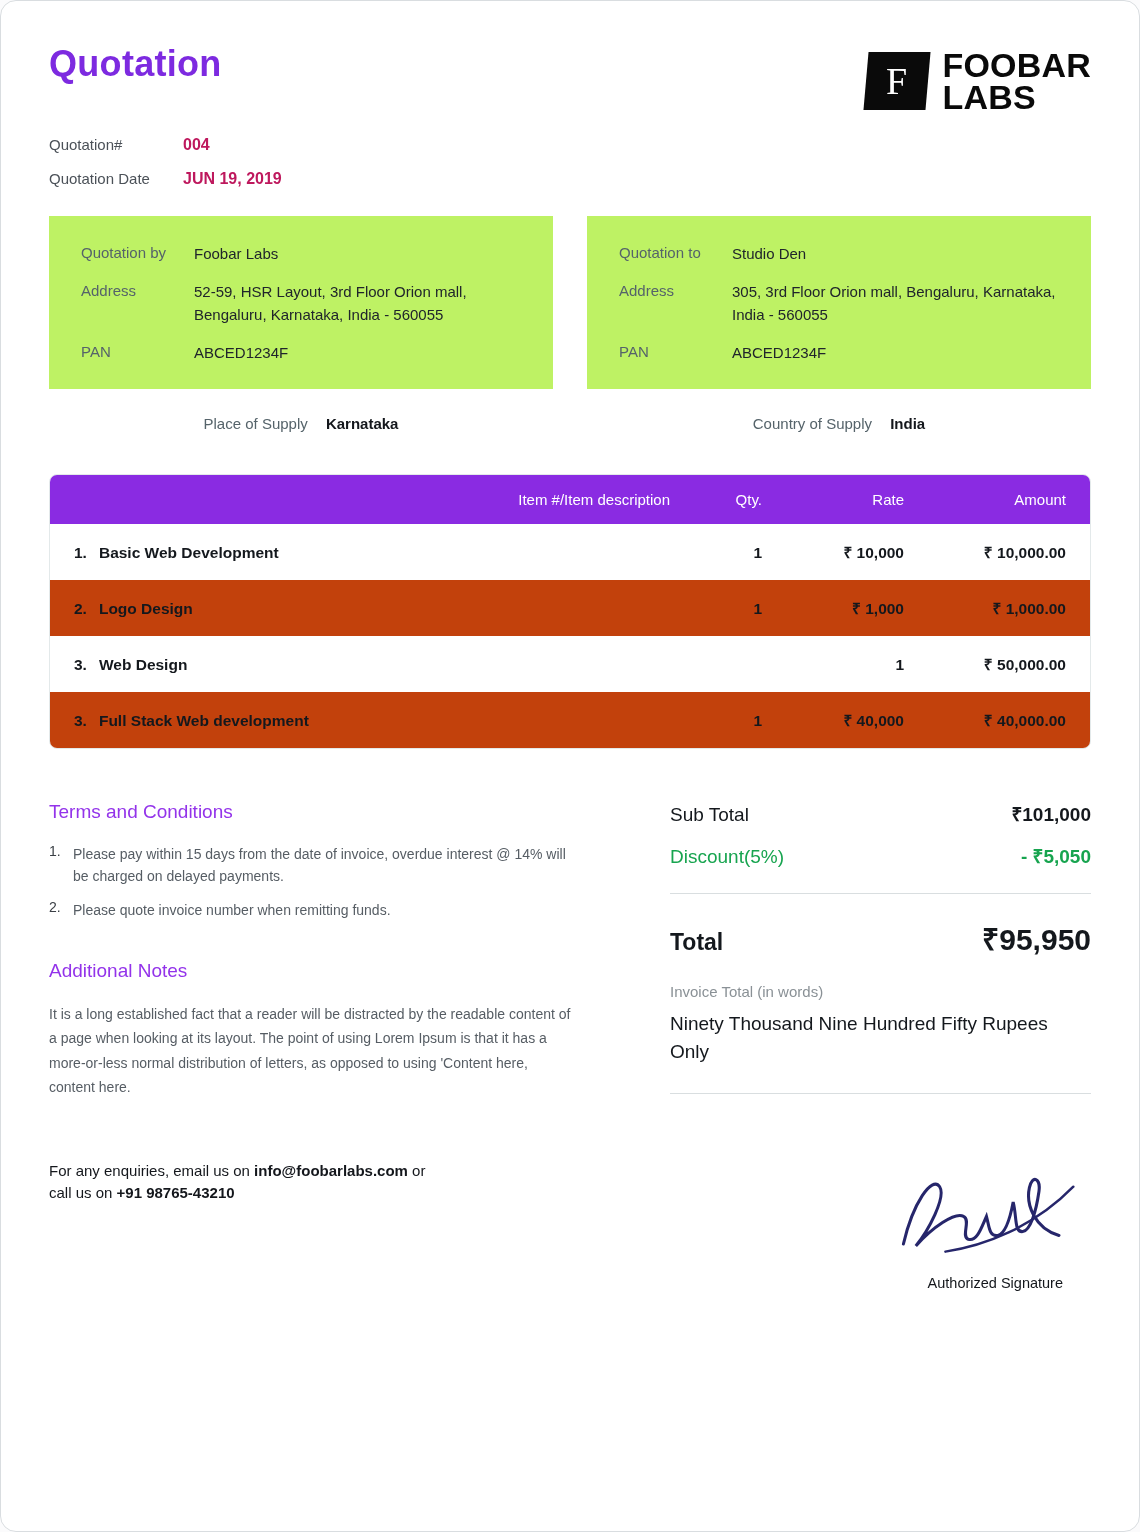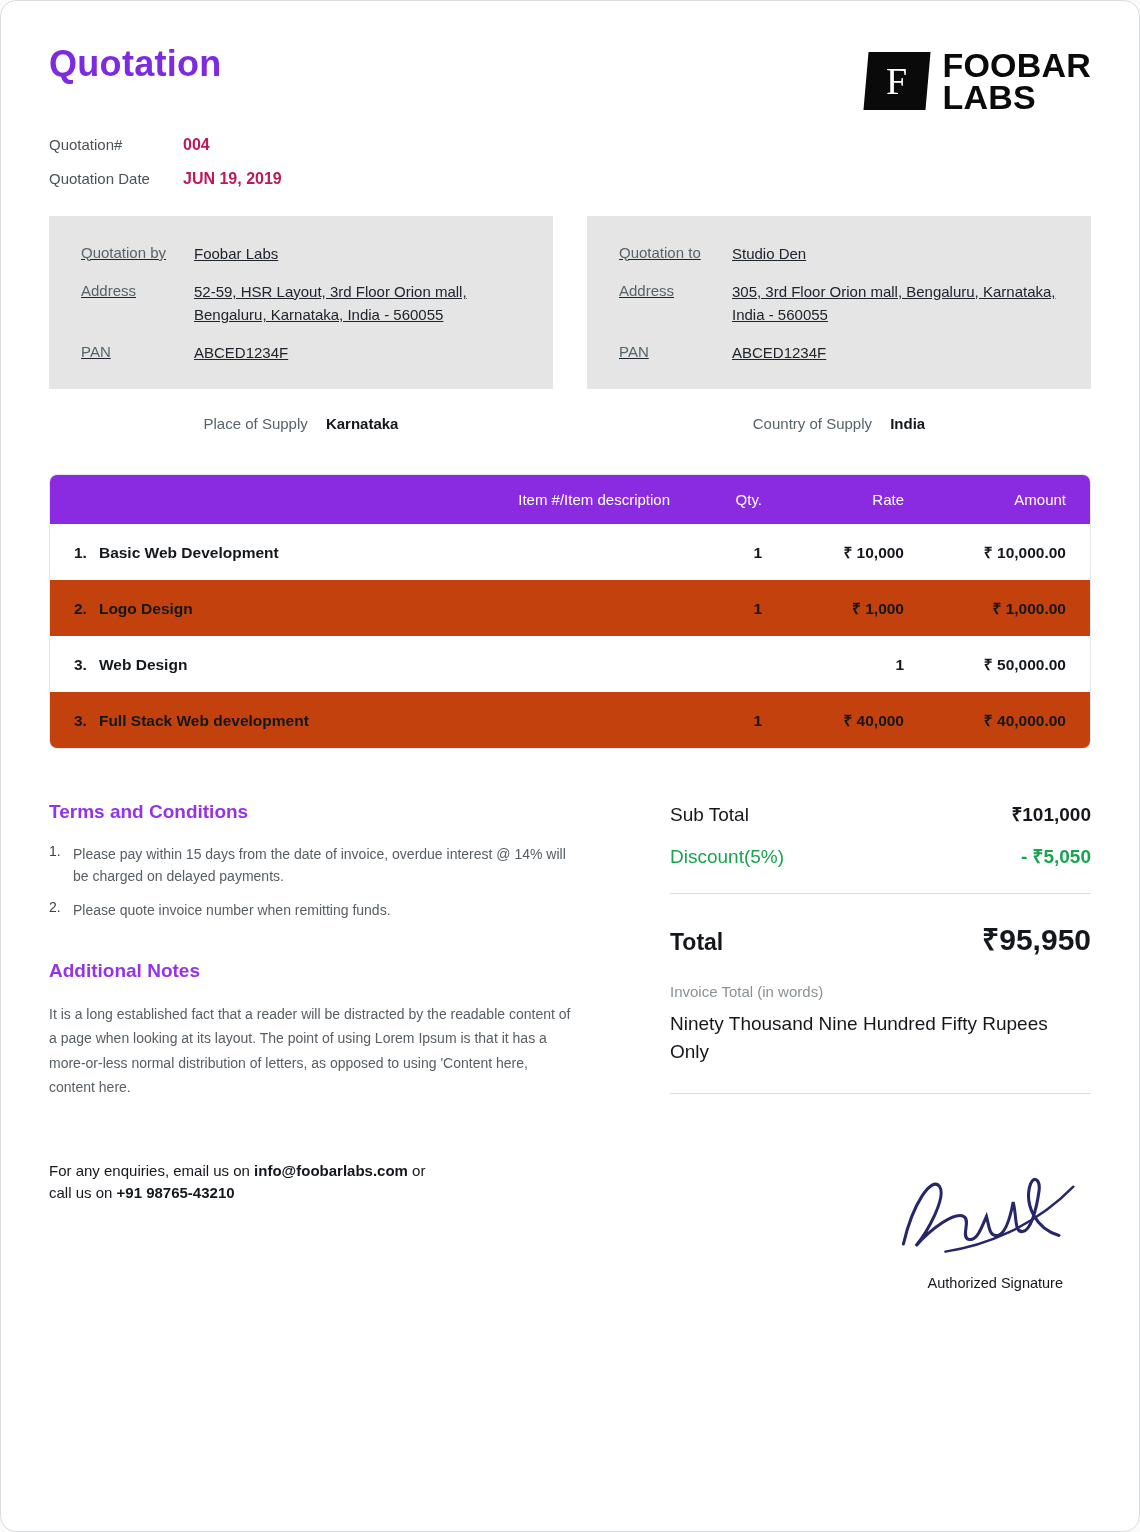--- a/index.html
+++ b/index.html
@@ -23,21 +23,21 @@
   .logo-text { font-size: 34px; font-weight: 800; line-height: 0.95; color: #0a0a0a; letter-spacing: 0.2px; }
 
   
   .meta { margin-top: 22px; }
   .meta-row { display: flex; align-items: baseline; margin-bottom: 16px; }
   .meta-label { width: 134px; color: #4b5158; font-size: 15px; }
   .meta-value { font-size: 16px; font-weight: 700; color: #be185d; }
 
   
   .parties { display: flex; gap: 34px; margin-top: 28px; }
-  .party { flex: 1; background: #e5e5e5; padding: 26px 32px 24px 32px; text-decoration: underline; }
+  .party { flex: 1; background: #bef264; padding: 26px 32px 24px 32px; }
   .party-row { display: flex; margin-bottom: 15px; }
   .party-row:last-child { margin-bottom: 0; }
   .party-label { width: 113px; min-width: 113px; color: #55636a; font-size: 15px; line-height: 1.5; }
   .party-value { color: #20252b; font-size: 15px; line-height: 1.55; }
 
   
   .supply { display: flex; gap: 34px; margin-top: 26px; }
   .supply-half { flex: 1; text-align: center; font-size: 15px; }
   .supply-label { color: #55636a; }
   .supply-value { font-weight: 700; color: #14171c; margin-left: 14px; }
@@ -54,21 +54,21 @@
   .c-qty { width: 92px; text-align: right; }
   .c-rate { width: 142px; text-align: right; }
   .c-amt { width: 162px; text-align: right; }
   .item-num { display: inline-block; margin-right: 12px; }
 
   
   .bottom { display: flex; margin-top: 52px; }
   .left-col { width: 522px; }
   .right-col { flex: 1; margin-left: 99px; }
 
-  .section-heading { color: #9333ea; font-size: 19px; font-weight: 700; margin-bottom: 20px; }
+  .section-heading { color: #9333ea; font-size: 19px; font-weight: 400; margin-bottom: 20px; }
   .term-row { display: flex; margin-bottom: 12px; }
   .term-num { width: 24px; min-width: 24px; color: #3a3f45; font-size: 14px; }
   .term-text { color: #565d64; font-size: 14px; line-height: 1.6; }
   .notes-heading { margin-top: 38px; }
   .notes-body { color: #565d64; font-size: 14px; line-height: 1.75; }
 
   .contact { margin-top: 60px; font-size: 15px; color: #14171c; line-height: 1.5; }
   .contact b { font-weight: 700; }
 
   

